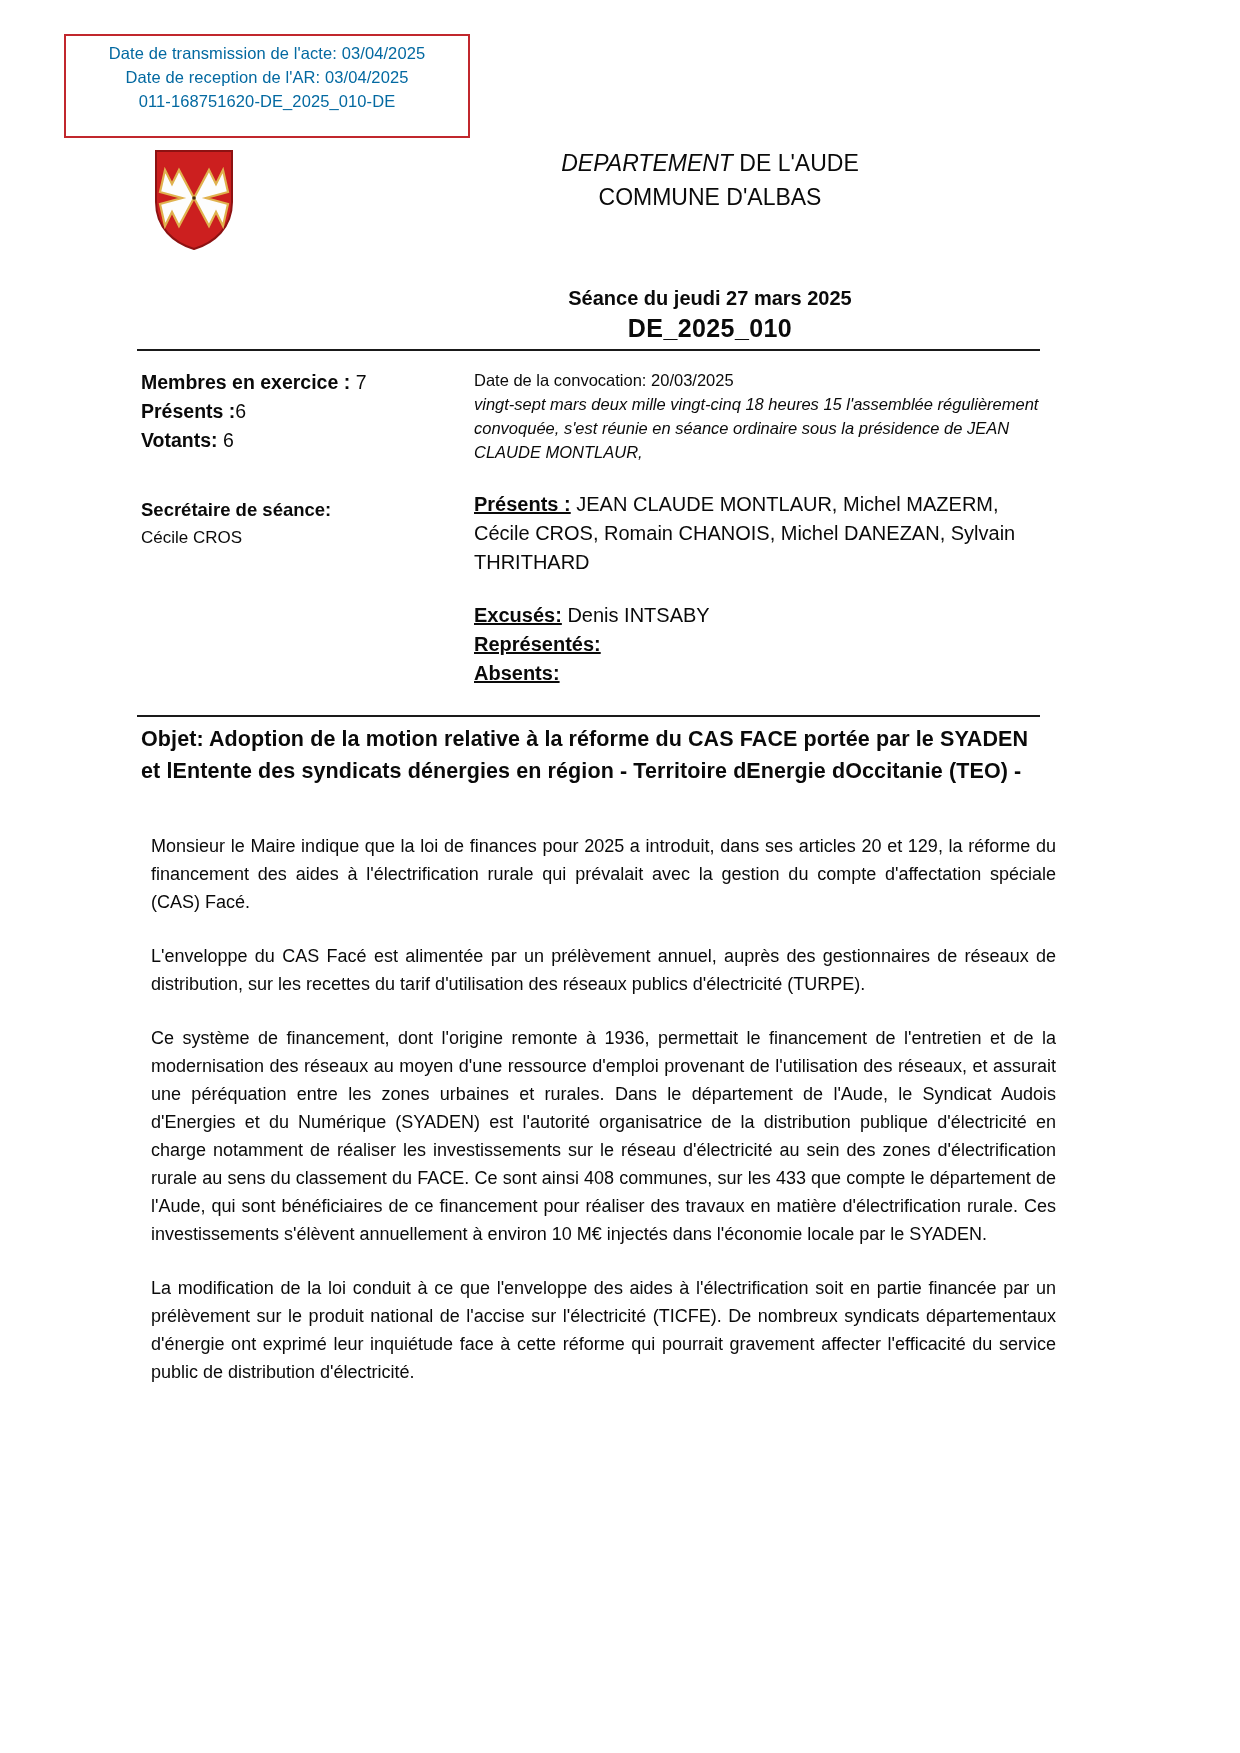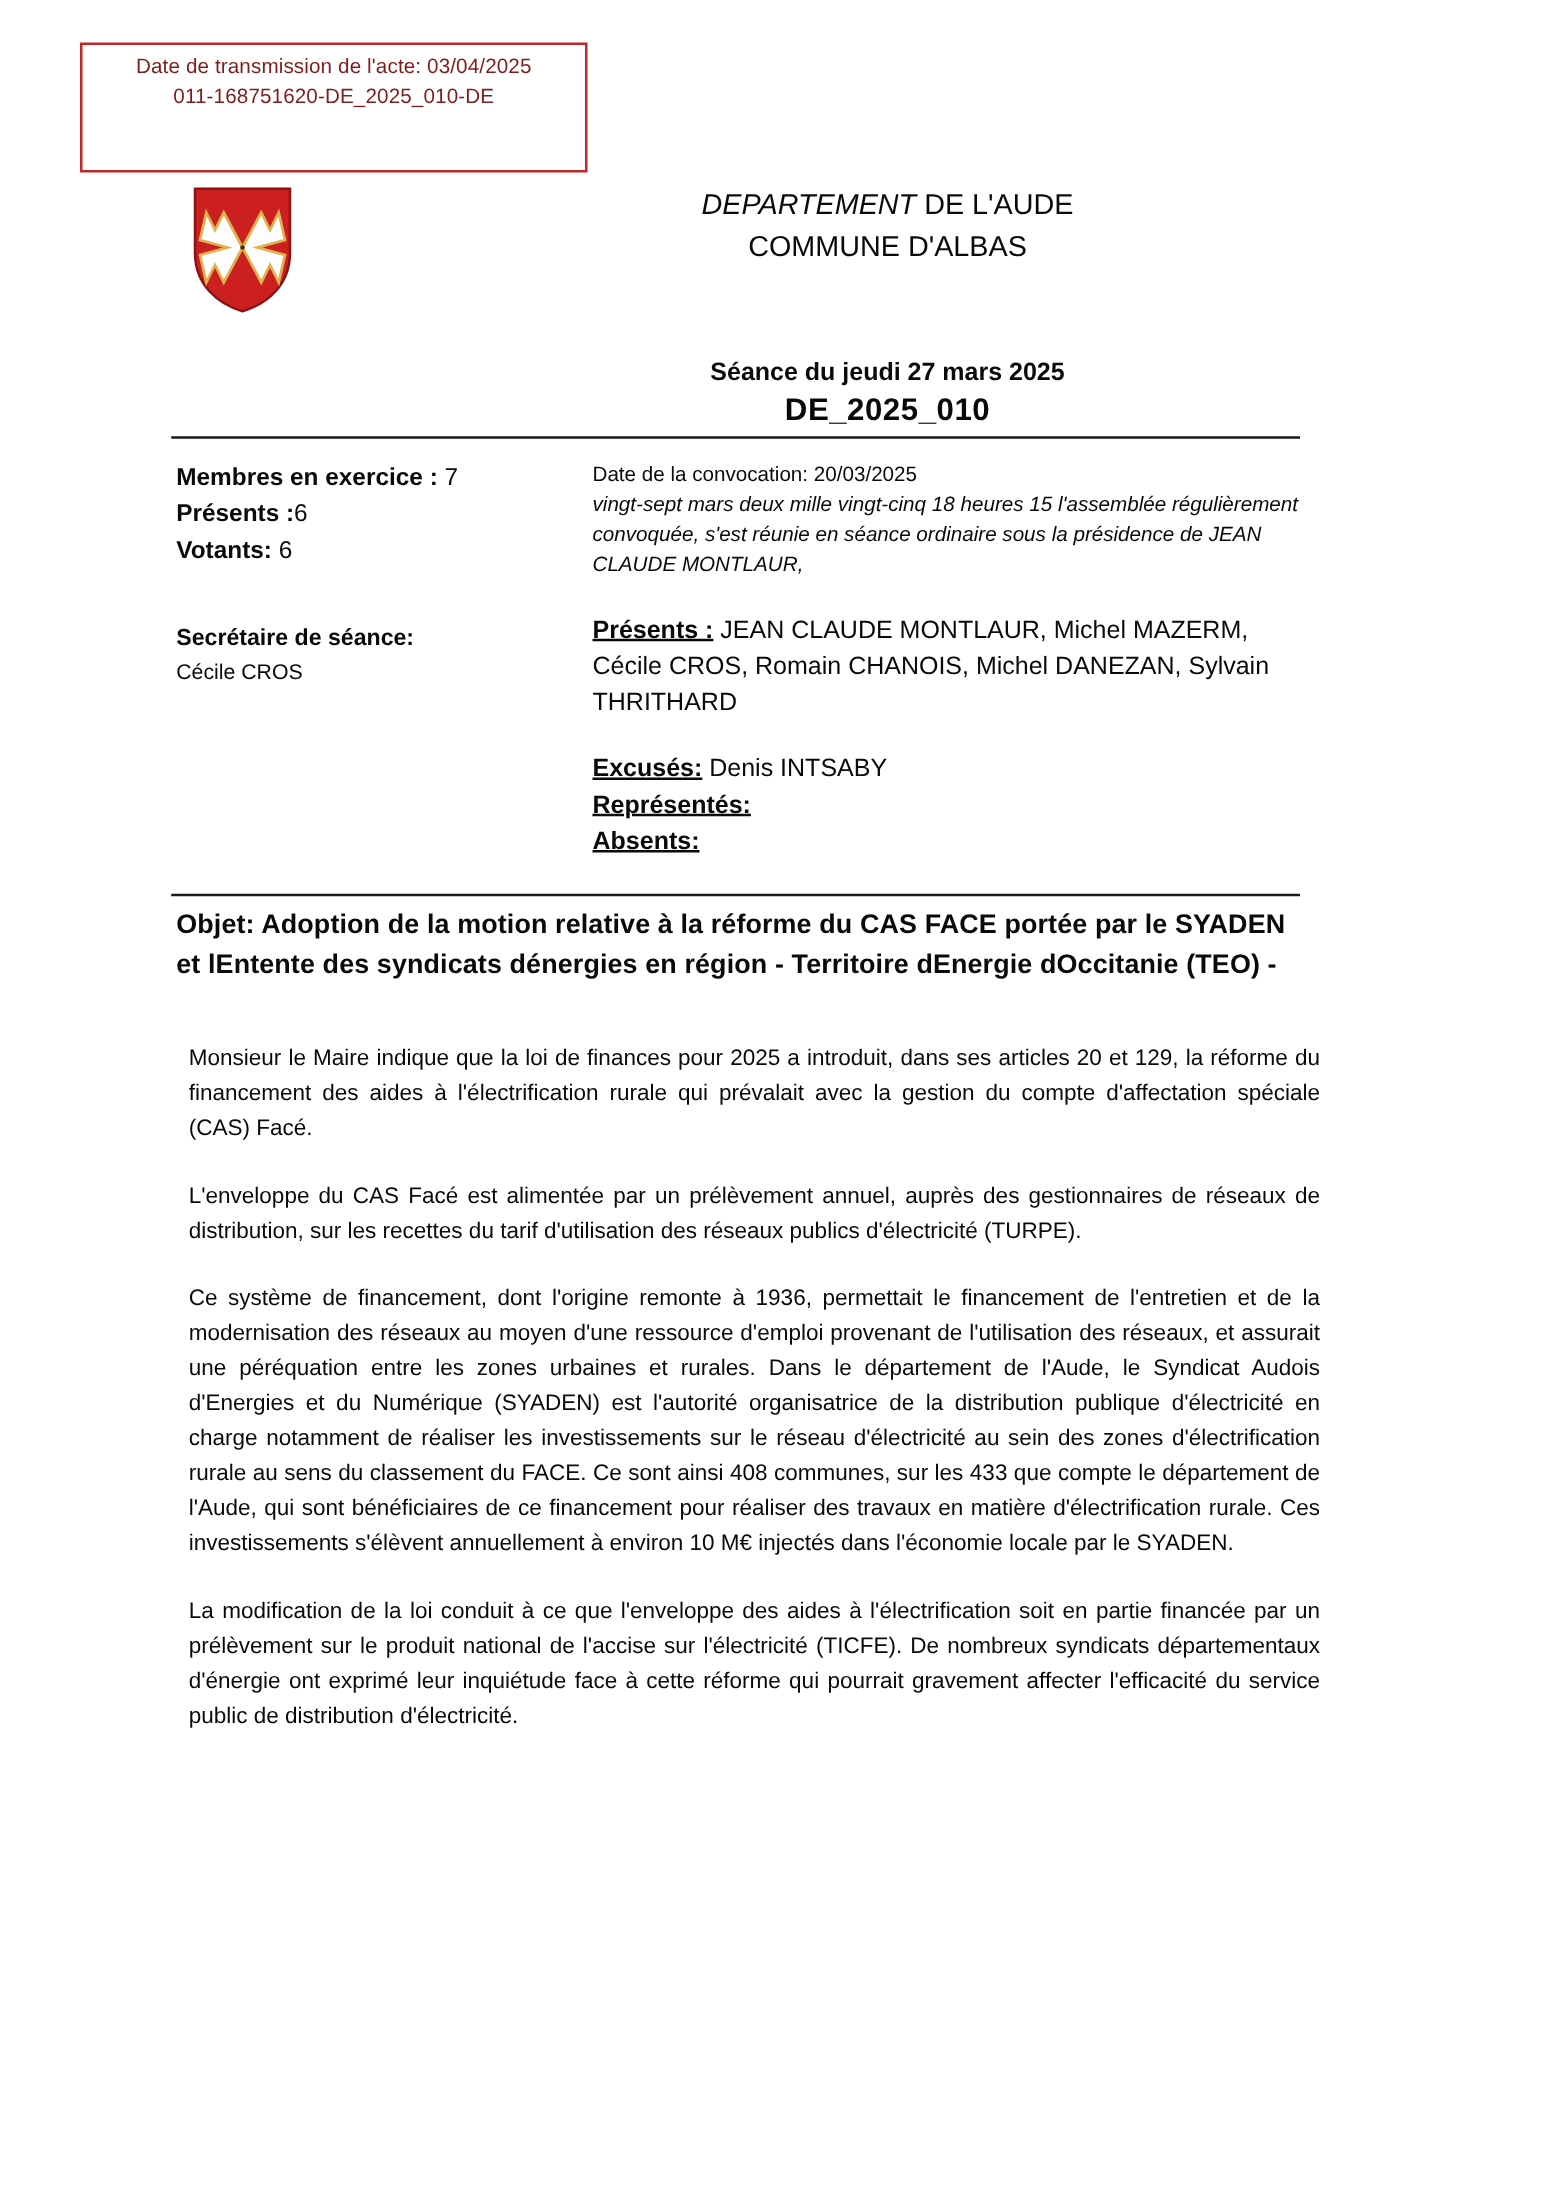--- a/index.html
+++ b/index.html
@@ -25,21 +25,21 @@
 
   
   .stamp {
     position: absolute;
     left: 64px;
     top: 34px;
     width: 406px;
     height: 104px;
     border: 2px solid #c1272d;
     box-sizing: border-box;
-    color: #7f1d1d;
+    color: #0369a1;
     text-align: center;
     font-size: 16.5px;
     line-height: 24px;
     padding-top: 5px;
     letter-spacing: 0.1px;
   }
   .stamp div { white-space: nowrap; }
   .stamp .agedi { letter-spacing: 2.5px; }
 
   
@@ -173,20 +173,21 @@
   .body p { margin: 0 0 26px 0; }
   .body p:last-child { margin-bottom: 0; }
 </style>
 </head>
 <body>
 
 <div class="page">
 
   <div class="stamp">
     <div>Date de transmission de l'acte: 03/04/2025</div>
+    <div>Date de reception de l'AR: 03/04/2025</div>
     <div>011-168751620-DE_2025_010-DE</div>
   </div>
 
   <div class="crest">
     <svg width="84" height="104" viewBox="0 0 84 104" xmlns="http://www.w3.org/2000/svg">
       <path d="M4 3 H80 V54 C80 80 62 95 42 101 C22 95 4 80 4 54 Z" fill="#cc1f1f" stroke="#8d1212" stroke-width="2"></path>
       <g stroke="#e0b24e" stroke-width="2.2" fill="#fdfdfd">
         <path d="M42 50
                  L27 22 L20 36 L13 22 L8 44
                  L30 50

